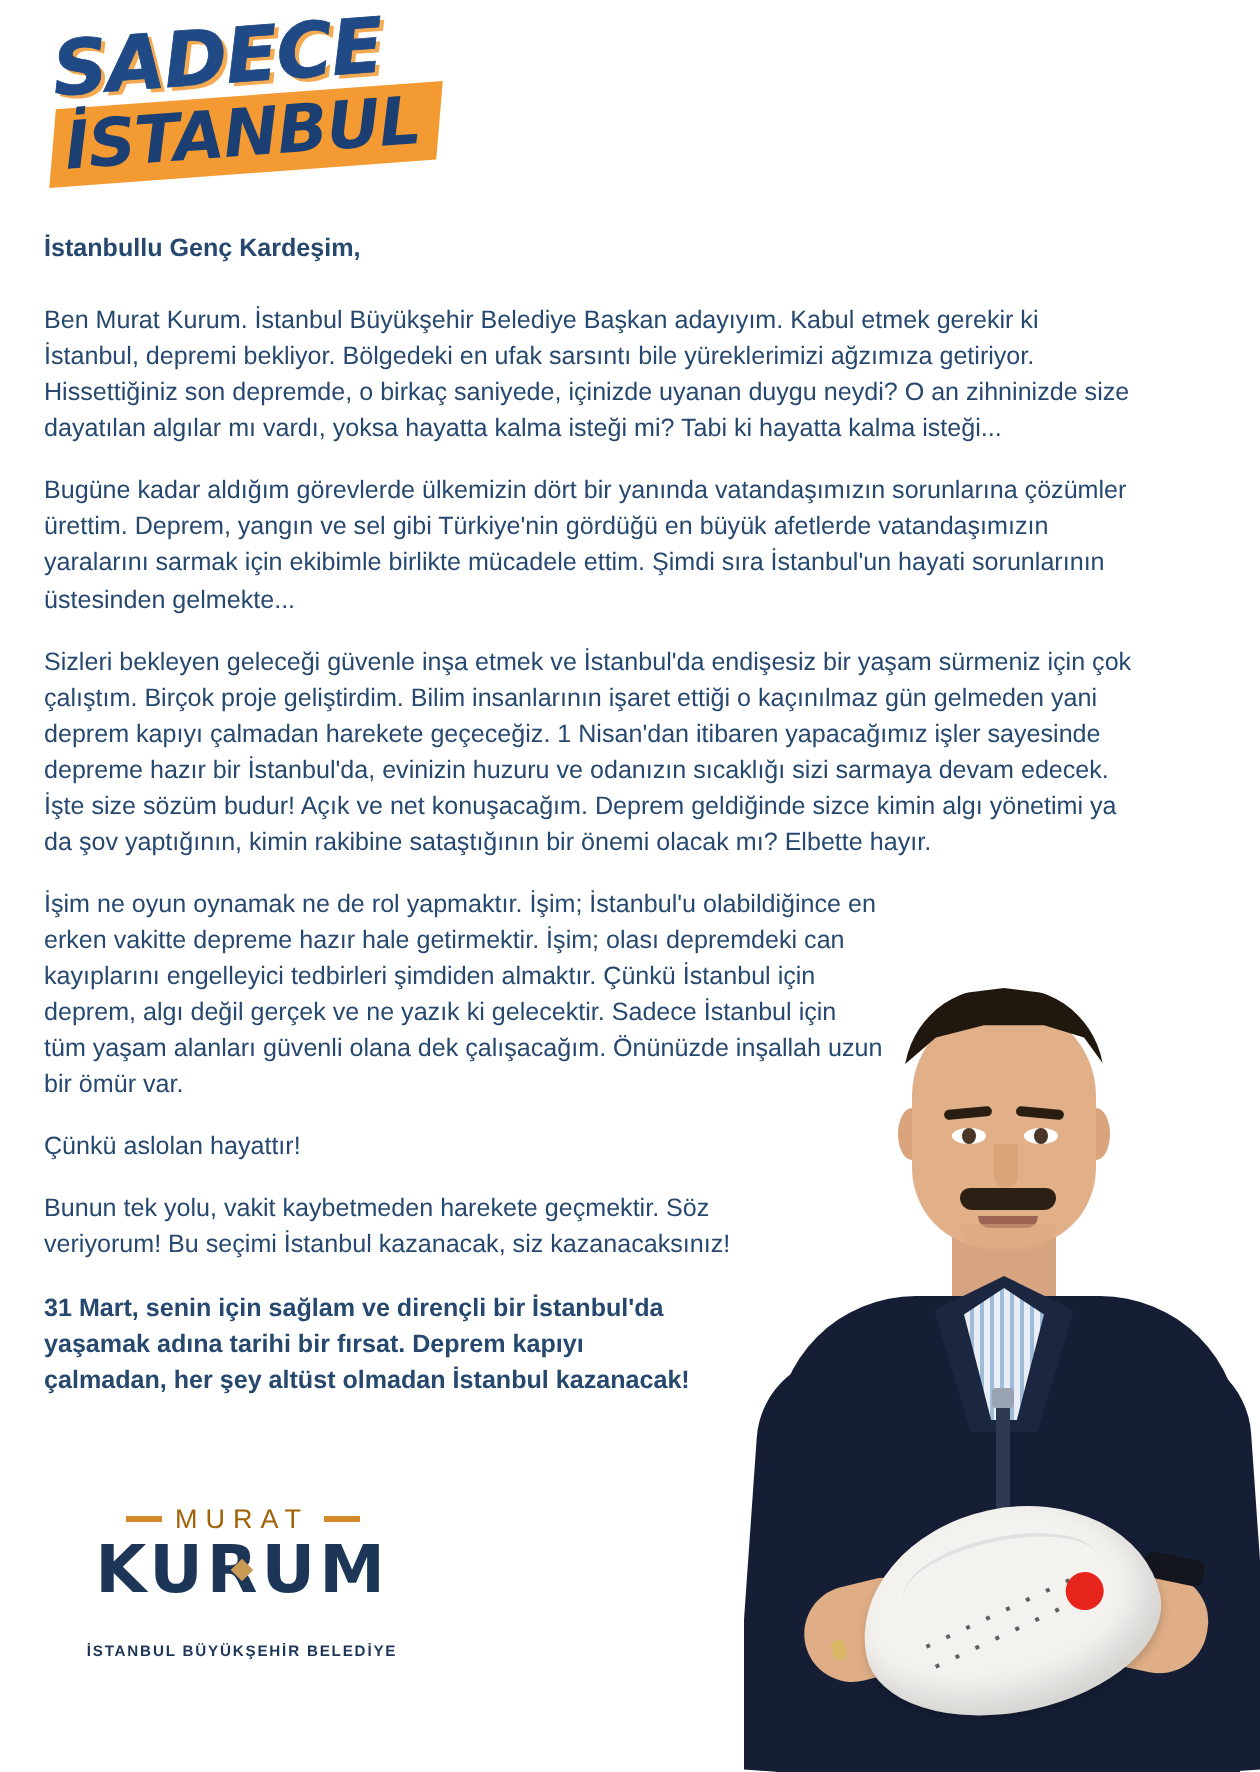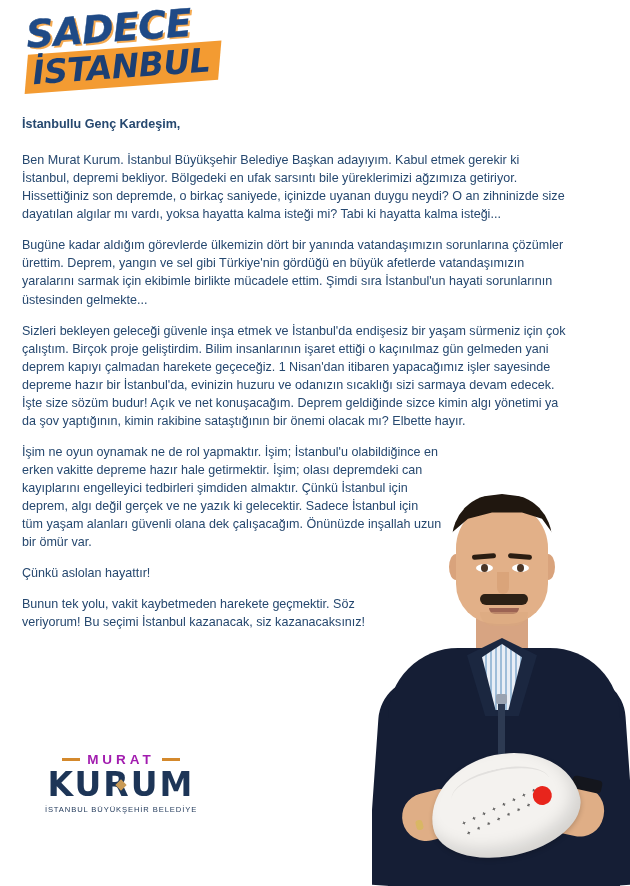--- a/index.html
+++ b/index.html
@@ -164,38 +164,38 @@
     background:#dfae86;border-radius:14px 24px 24px 18px;
     transform:rotate(12deg);
   }
   .ring{position:absolute;left:44px;top:358px;width:7px;height:10px;background:#d9b764;border-radius:3px;transform:rotate(-14deg);}
   .watch{position:absolute;left:200px;top:316px;width:30px;height:13px;background:#14161d;border-radius:4px;transform:rotate(12deg);}
 
   
   .sign{position:absolute;left:16px;top:752px;width:210px;text-align:center;}
   .sign-murat{
     display:flex;align-items:center;justify-content:center;gap:7px;
-    color:#a21caf;font-weight:bold;font-size:13.5px;letter-spacing:4px;
+    color:#a16207;font-weight:normal;font-size:13.5px;letter-spacing:4px;
     margin-bottom:1px;
   }
   .sign-murat .dash{display:block;width:18px;height:2.5px;background:#d4892c;}
   .sign-kurum{
     position:relative;
     font-family:"DejaVu Sans","Liberation Sans",sans-serif;
     font-weight:900;font-size:33px;line-height:34px;
     letter-spacing:2px;color:#1d3557;
   }
   .sign-diamond{
     position:absolute;left:50%;top:13px;margin-left:-4px;
     width:8px;height:8px;background:#c99a55;
     transform:rotate(45deg);
   }
   .sign-sub{
-    font-size:7.6px;font-weight:normal;letter-spacing:0.9px;
-    color:#1d3557;line-height:11px;margin-top:2px;
+    font-size:7.6px;font-weight:bold;letter-spacing:0.9px;
+    color:#1d3557;line-height:11px;margin-top:18px;
   }
 </style>
 </head>
 <body>
 
 <div class="page">
 
   <div class="brand">
     <div class="brand-sadece">SADECE</div>
     <span class="brand-band">
@@ -204,20 +204,21 @@
   </div>
 
   <div class="letter">
     <p class="salutation">İstanbullu Genç Kardeşim,</p>
     <p>Ben Murat Kurum. İstanbul Büyükşehir Belediye Başkan adayıyım. Kabul etmek gerekir ki İstanbul, depremi bekliyor. Bölgedeki en ufak sarsıntı bile yüreklerimizi ağzımıza getiriyor. Hissettiğiniz son depremde, o birkaç saniyede, içinizde uyanan duygu neydi? O an zihninizde size dayatılan algılar mı vardı, yoksa hayatta kalma isteği mi? Tabi ki hayatta kalma isteği...</p>
     <p>Bugüne kadar aldığım görevlerde ülkemizin dört bir yanında vatandaşımızın sorunlarına çözümler ürettim. Deprem, yangın ve sel gibi Türkiye'nin gördüğü en büyük afetlerde vatandaşımızın yaralarını sarmak için ekibimle birlikte mücadele ettim. Şimdi sıra İstanbul'un hayati sorunlarının üstesinden gelmekte...</p>
     <p>Sizleri bekleyen geleceği güvenle inşa etmek ve İstanbul'da endişesiz bir yaşam sürmeniz için çok çalıştım. Birçok proje geliştirdim. Bilim insanlarının işaret ettiği o kaçınılmaz gün gelmeden yani deprem kapıyı çalmadan harekete geçeceğiz. 1 Nisan'dan itibaren yapacağımız işler sayesinde depreme hazır bir İstanbul'da, evinizin huzuru ve odanızın sıcaklığı sizi sarmaya devam edecek. İşte size sözüm budur! Açık ve net konuşacağım. Deprem geldiğinde sizce kimin algı yönetimi ya da şov yaptığının, kimin rakibine sataştığının bir önemi olacak mı? Elbette hayır.</p>
     <p class="mid">İşim ne oyun oynamak ne de rol yapmaktır. İşim; İstanbul'u olabildiğince en erken vakitte depreme hazır hale getirmektir. İşim; olası depremdeki can kayıplarını engelleyici tedbirleri şimdiden almaktır. Çünkü İstanbul için deprem, algı değil gerçek ve ne yazık ki gelecektir. Sadece İstanbul için tüm yaşam alanları güvenli olana dek çalışacağım. Önünüzde inşallah uzun bir ömür var.</p>
     <p class="short">Çünkü aslolan hayattır!</p>
     <p class="short">Bunun tek yolu, vakit kaybetmeden harekete geçmektir. Söz veriyorum! Bu seçimi İstanbul kazanacak, siz kazanacaksınız!</p>
+    <p class="closing shorter">31 Mart, senin için sağlam ve dirençli bir İstanbul'da yaşamak adına tarihi bir fırsat. Deprem kapıyı çalmadan, her şey altüst olmadan İstanbul kazanacak!</p>
   </div>
 
   <div class="photo">
     <div class="p-neck"></div>
     <div class="p-shoulderL"></div>
     <div class="p-shoulderR"></div>
     <div class="p-body"></div>
     <div class="p-collar"></div>
     <div class="p-shirt"></div>
     <div class="p-zip"></div>

